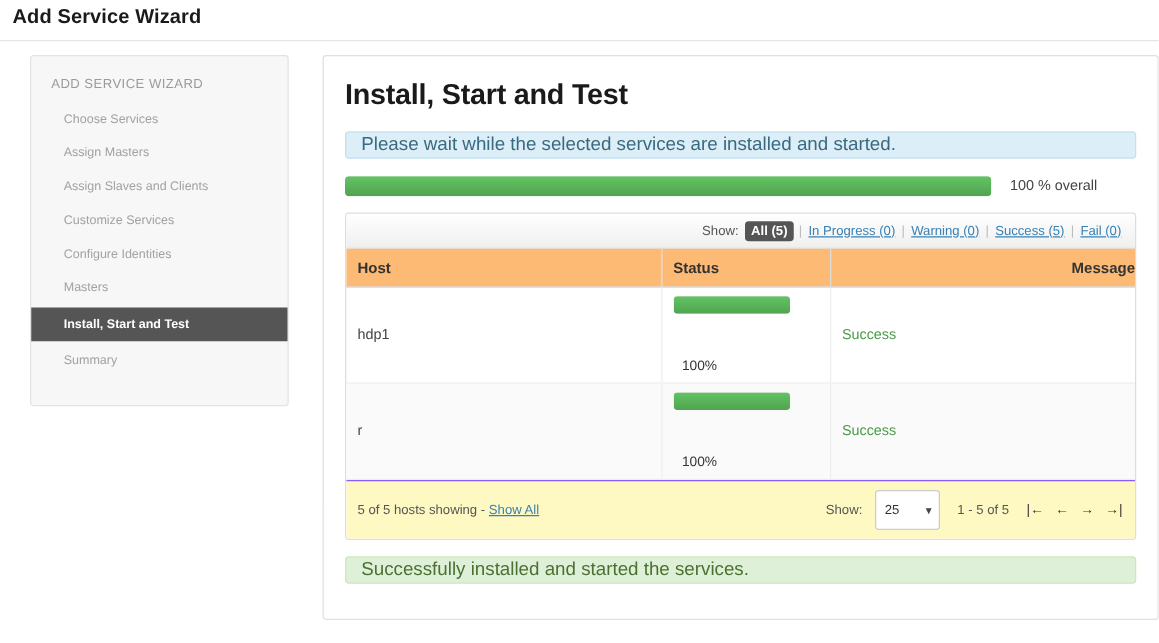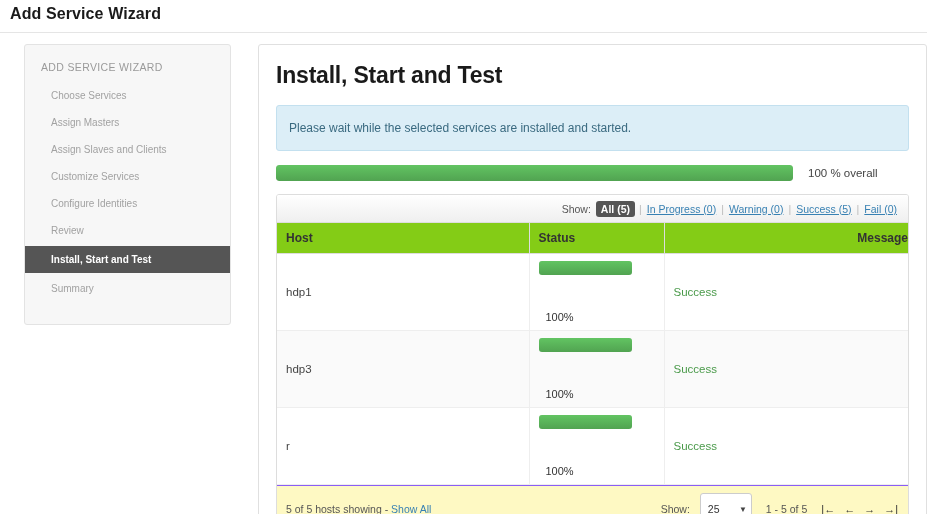--- a/index.html
+++ b/index.html
@@ -78,22 +78,22 @@
     font-size: 23px;
     font-weight: bold;
     color: #1a1a1a;
     letter-spacing: -.2px;
     margin-bottom: 16px;
   }
 
   
   .alert {
     border-radius: 3px;
-    padding: 15px 12px;
-    font-size: 12px;
+    padding: 3px 12px;
+    font-size: 15px;
     line-height: 14px;
   }
   .alert-info {
     background: #dceef7;
     border: 1px solid #c3e0ef;
     color: #3a6a80;
   }
   .alert-success {
     background: #ddeeca;
     background: #dff0d8;
@@ -161,21 +161,21 @@
   .sep { color: #bbbbbb; padding: 0 4px; }
 
   table { width: 100%; border-collapse: collapse; }
   thead th {
     text-align: left;
     font-size: 12px;
     font-weight: bold;
     color: #333333;
     padding: 8px 0 8px 9px;
     border-bottom: 1px solid #dddddd;
-    background: #84cc16;
+    background: #fdba74;
   }
   tbody td {
     font-size: 11.5px;
     color: #444444;
     padding: 7px 0 7px 9px;
     border-bottom: 1px solid #eeeeee;
     border-left: 1px solid #eeeeee;
     vertical-align: middle;
     height: 28px;
   }
@@ -275,21 +275,21 @@
       <li>
         <span>Assign Slaves and Clients</span>
       </li>
       <li>
         <span>Customize Services</span>
       </li>
       <li>
         <span>Configure Identities</span>
       </li>
       <li>
-        <span>Review</span>
+        <span>Masters</span>
       </li>
       <li class="active">
         <span>Install, Start and Test</span>
       </li>
       <li>
         <span>Summary</span>
       </li>
     </ul>
   </nav>
 
@@ -327,27 +327,20 @@
         <thead>
           <tr>
             <th class="col-host">Host</th>
             <th class="col-status">Status</th>
             <th class="col-message">Message</th>
           </tr>
         </thead>
         <tbody>
           <tr>
             <td>hdp1</td>
-            <td>
-              <span class="row-progress"><div class="row-fill" style="width: 100%;"></div></span><span class="row-pct">100%</span>
-            </td>
-            <td class="msg-success">Success</td>
-          </tr>
-          <tr>
-            <td>hdp3</td>
             <td>
               <span class="row-progress"><div class="row-fill" style="width: 100%;"></div></span><span class="row-pct">100%</span>
             </td>
             <td class="msg-success">Success</td>
           </tr>
           <tr>
             <td>r</td>
             <td>
               <span class="row-progress"><div class="row-fill" style="width: 100%;"></div></span><span class="row-pct">100%</span>
             </td>

